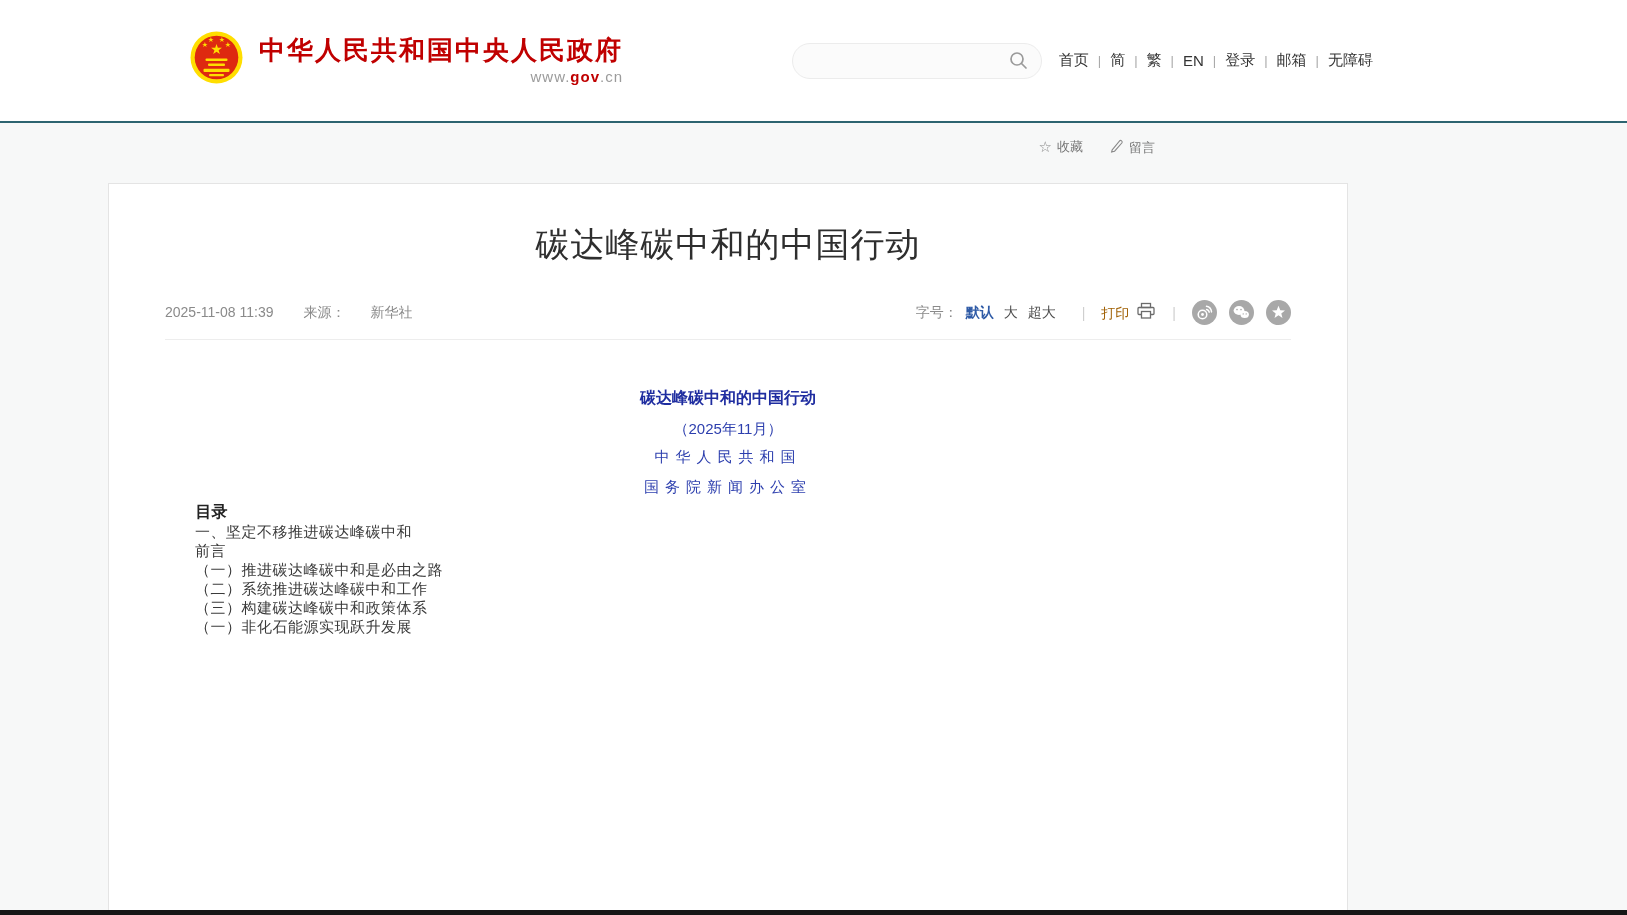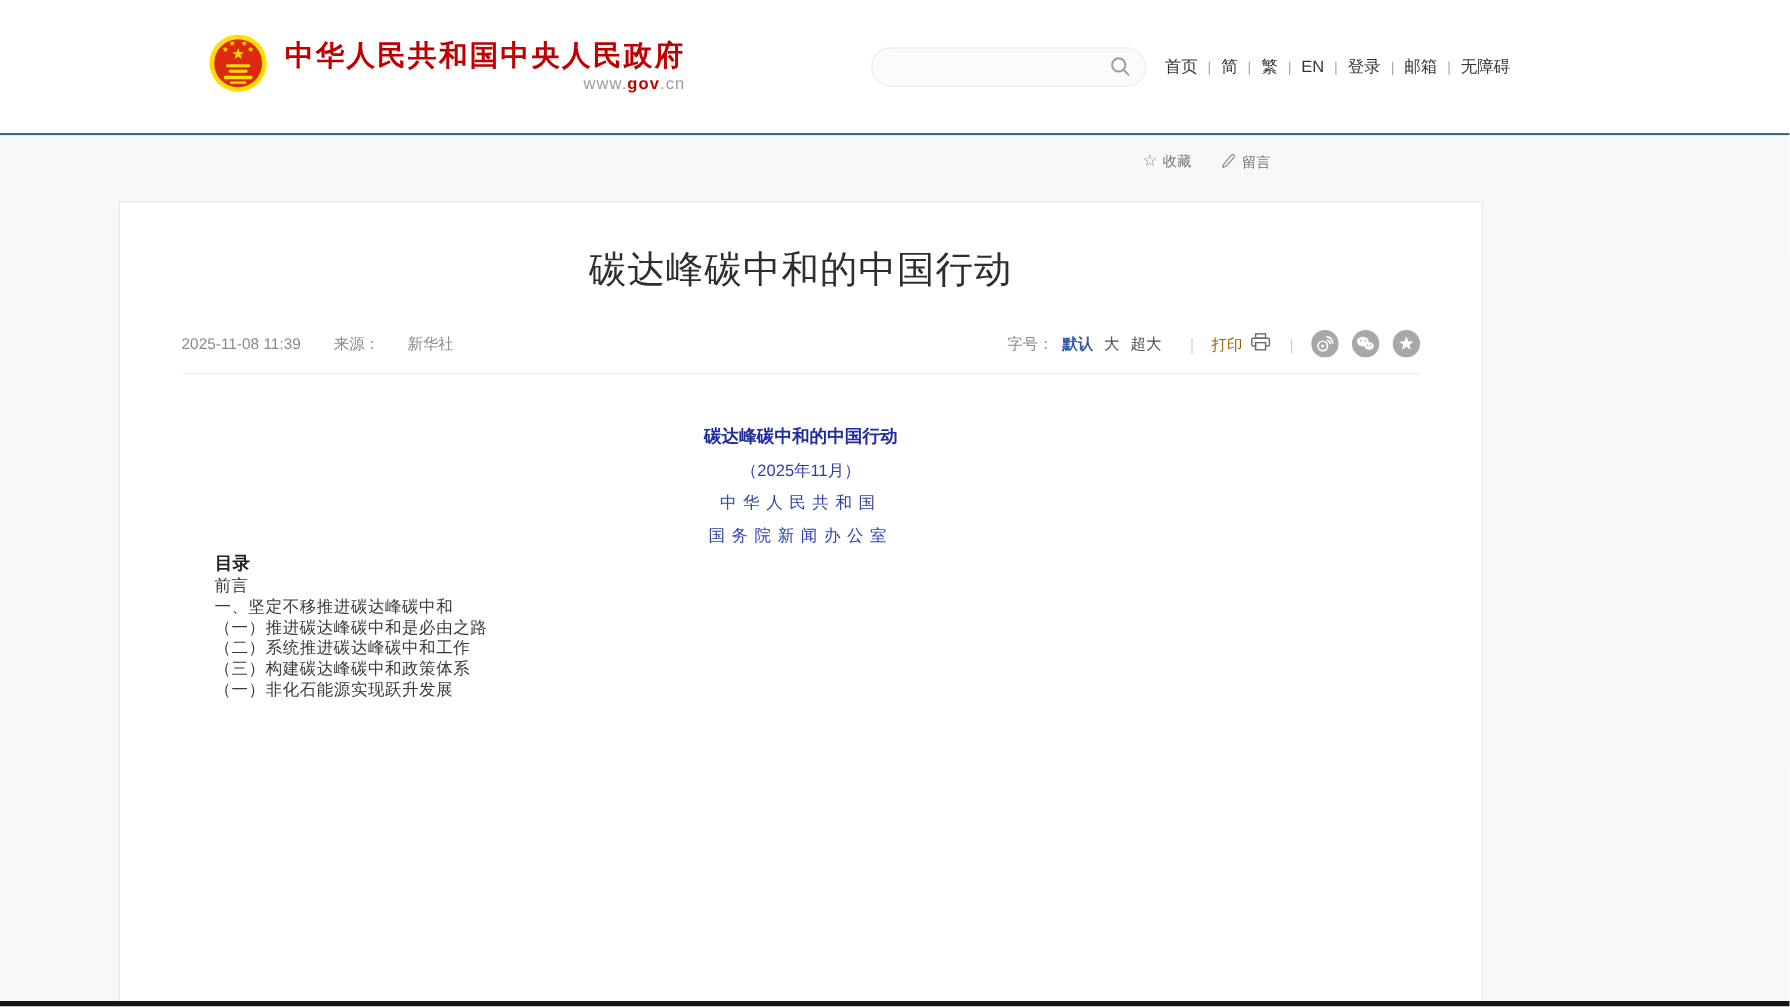--- a/index.html
+++ b/index.html
@@ -230,22 +230,22 @@
 
     <div class="divider"></div>
 
     <div class="article-body">
       <p class="center doc-title">碳达峰碳中和的中国行动</p>
       <p class="center doc-date">（2025年11月）</p>
       <p class="center doc-org">中华人民共和国</p>
       <p class="center doc-org">国务院新闻办公室</p>
 
       <p class="toc-heading">目录</p>
+      <p class="toc-item">一、坚定不移推进碳达峰碳中和</p>
       <p class="toc-item">前言</p>
-      <p class="toc-item">一、坚定不移推进碳达峰碳中和</p>
       <p class="toc-item">（一）推进碳达峰碳中和是必由之路</p>
       <p class="toc-item">（二）系统推进碳达峰碳中和工作</p>
       <p class="toc-item">（三）构建碳达峰碳中和政策体系</p>
       <p class="toc-item">（一）非化石能源实现跃升发展</p>
     </div>
 
   </main>
 </div>
 
 <div class="bottom-bar"></div>

